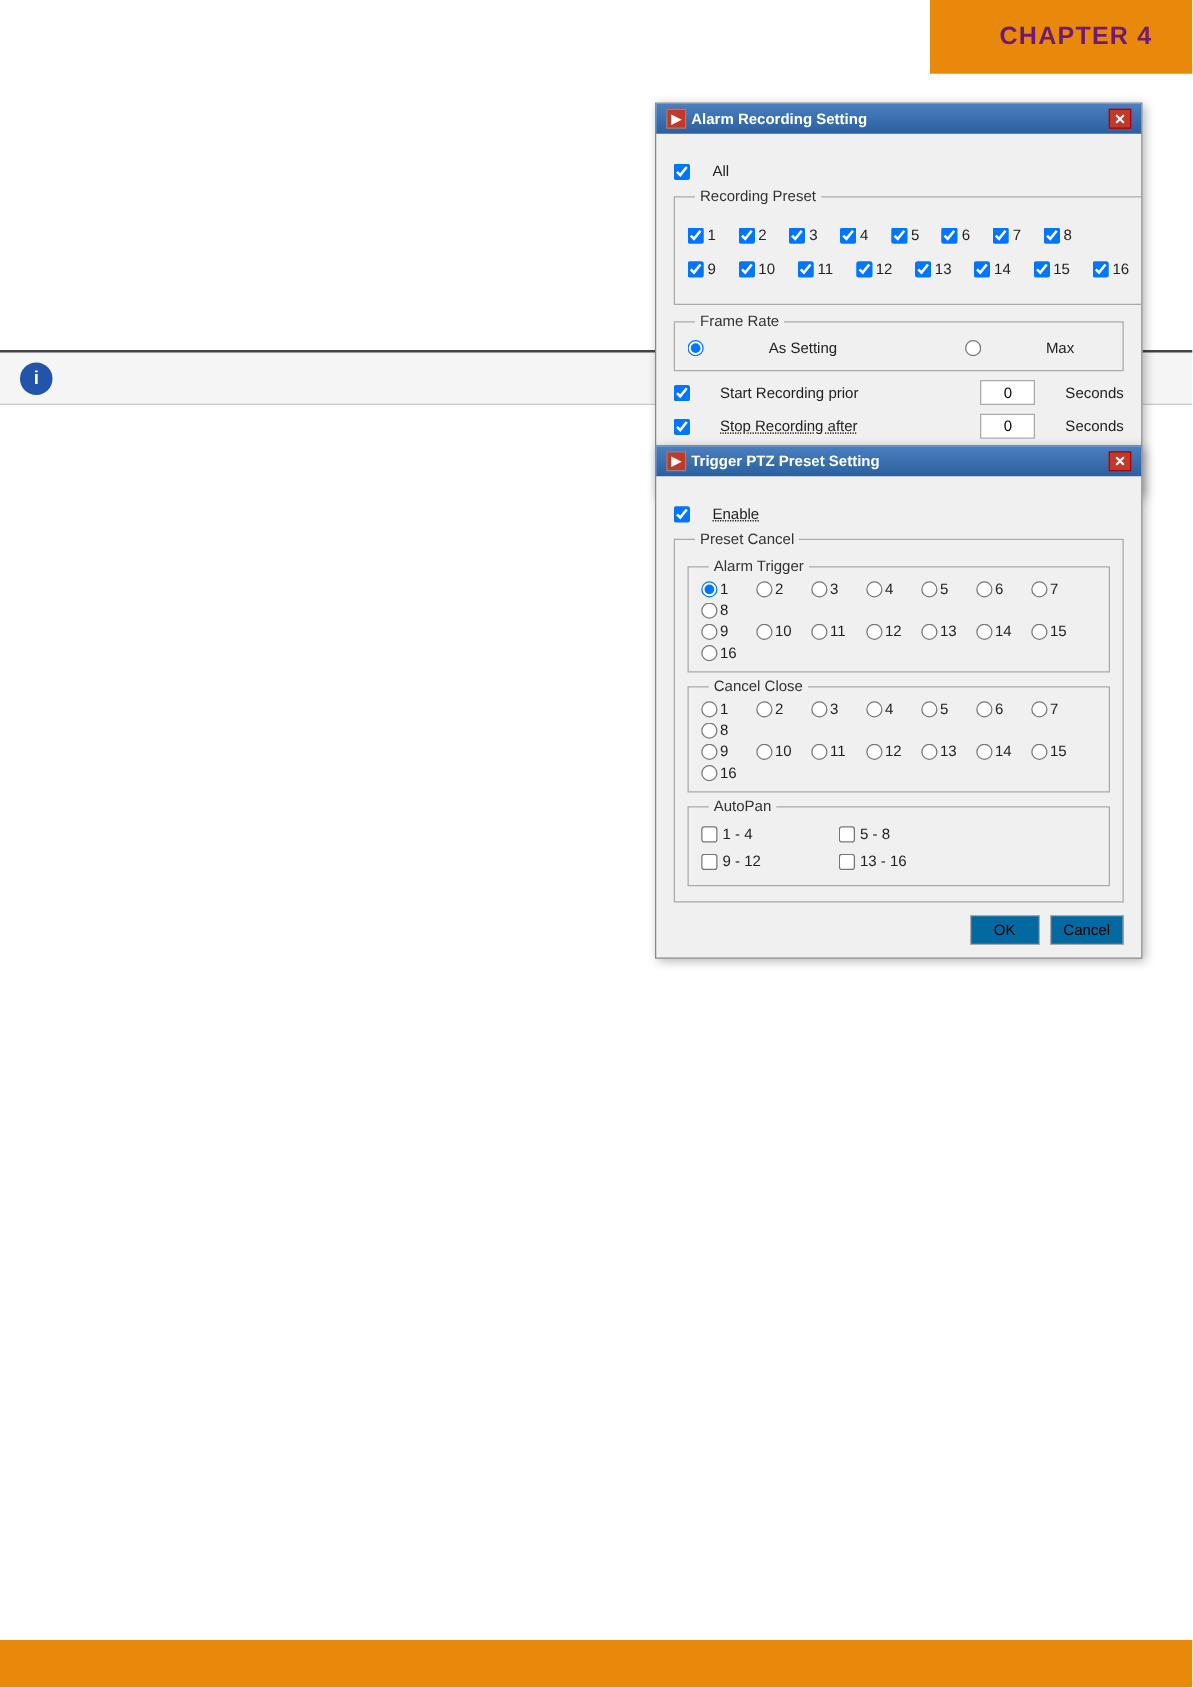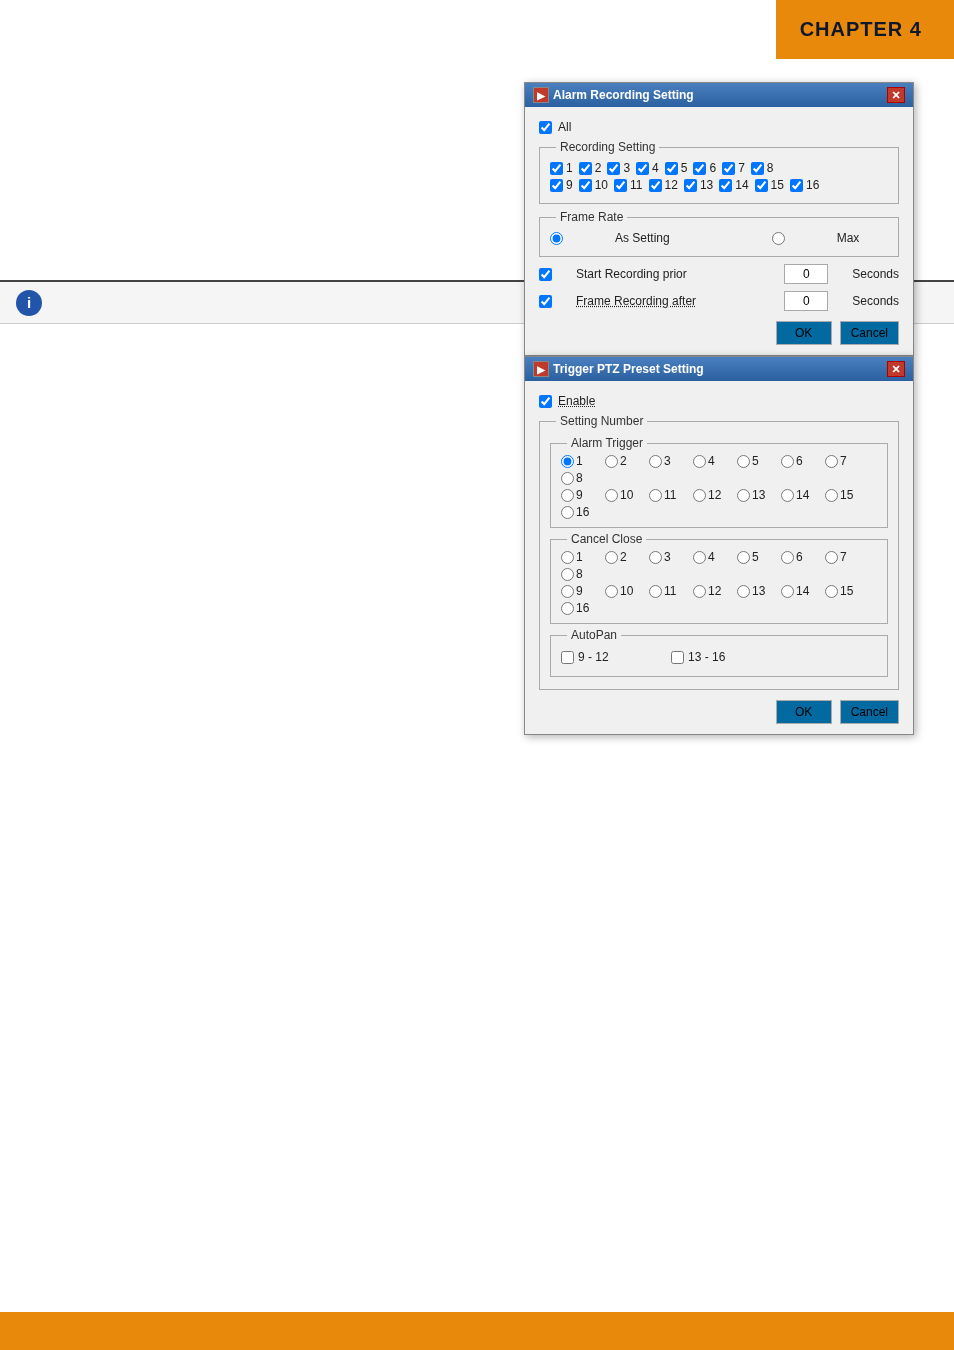--- a/index.html
+++ b/index.html
@@ -11,24 +11,24 @@
       font-size: 13px;
       color: #222;
       position: relative;
     }
 
     
     .chapter-header {
       position: absolute;
       top: 0; right: 0;
       background: #E8890C;
-      color: #0f172a;
+      color: #701a75;
       font-size: 20px;
       font-weight: bold;
-      padding: 18px 32px 18px 24px;
+      padding: 18px 32px 18px 56px;
       letter-spacing: 1px;
     }
 
     
     .info-bar {
       position: absolute;
       top: 280px;
       left: 0; right: 0;
       height: 44px;
       background: #f5f5f5;
@@ -104,22 +104,22 @@
     .fieldset-legend {
       font-size: 12px;
       color: #333;
       background: #f0f0f0;
       padding: 0 4px;
       margin-left: 6px;
     }
     .checkbox-row {
       display: flex;
       align-items: center;
-      gap: 6px;
-      margin: 3px 0;
+      gap: 18px;
+      margin: 13px 0;
       font-size: 12px;
     }
     .radio-row {
       display: flex;
       align-items: center;
       gap: 21px;
       margin: 3px 0;
       font-size: 12px;
     }
     .checkbox-item {
@@ -225,21 +225,21 @@
     <div class="dialog-close-btn">✕</div>
   </div>
   <div class="dialog-body">
 
     <div class="checkbox-row" style="margin-bottom:4px;">
       <input type="checkbox" checked="" style="">
       <label>All</label>
     </div>
 
     <fieldset class="fieldset-group">
-      <legend class="fieldset-legend">Recording Setting</legend>
+      <legend class="fieldset-legend">Recording Preset</legend>
       <div class="checkbox-row">
         <div class="checkbox-item">
             <input type="checkbox" checked="" style="">
             <span>1</span>
           </div>
         <div class="checkbox-item">
             <input type="checkbox" checked="" style="">
             <span>2</span>
           </div>
         <div class="checkbox-item">
@@ -321,21 +321,21 @@
     <div class="row-line">
       <input type="checkbox" checked="" style="">
       <span>Start Recording prior</span>
       <span style="flex:1;"></span>
       <input type="text" class="text-input-small" value="0" style="">
       <span>Seconds</span>
     </div>
 
     <div class="row-line">
       <input type="checkbox" checked="" style="">
-      <span style="text-decoration:underline; text-decoration-style: dotted;">Frame Recording after</span>
+      <span style="text-decoration:underline; text-decoration-style: dotted;">Stop Recording after</span>
       <span style="flex:1;"></span>
       <input type="text" class="text-input-small" value="0" style="">
       <span>Seconds</span>
     </div>
 
     <div class="dialog-buttons">
       <button class="btn">OK</button>
       <button class="btn">Cancel</button>
     </div>
   </div>
@@ -351,21 +351,21 @@
   </div>
   <div class="dialog-body">
 
 
     <div class="checkbox-row" style="margin-bottom:4px;">
       <input type="checkbox" checked="" style="">
       <span style="text-decoration:underline; text-decoration-style:dotted;">Enable</span>
     </div>
 
     <fieldset class="fieldset-group">
-      <legend class="fieldset-legend">Setting Number</legend>
+      <legend class="fieldset-legend">Preset Cancel</legend>
 
       <fieldset class="fieldset-group" style="margin:4px 0;">
         <legend class="fieldset-legend">Alarm Trigger</legend>
         <div class="radios-grid">
           <div class="radio-item">
               <input type="radio" name="atrig" checked="" style="">
               <span>1</span>
             </div>
           <div class="radio-item">
               <input type="radio" name="atrig" style="">
@@ -502,20 +502,30 @@
               <span>16</span>
             </div>
         </div>
       </fieldset>
 
       <fieldset class="fieldset-group" style="margin:4px 0;">
         <legend class="fieldset-legend">AutoPan</legend>
         <div class="autopan-row">
           <div class="autopan-item">
               <input type="checkbox" style="">
+              <span>1 - 4</span>
+            </div>
+          <div class="autopan-item">
+              <input type="checkbox" style="">
+              <span>5 - 8</span>
+            </div>
+        </div>
+        <div class="autopan-row">
+          <div class="autopan-item">
+              <input type="checkbox" style="">
               <span>9 - 12</span>
             </div>
           <div class="autopan-item">
               <input type="checkbox" style="">
               <span>13 - 16</span>
             </div>
         </div>
       </fieldset>
     </fieldset>
 

